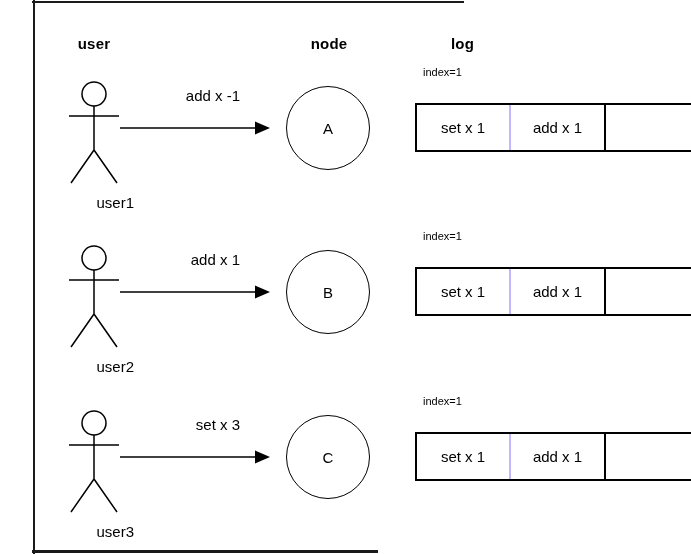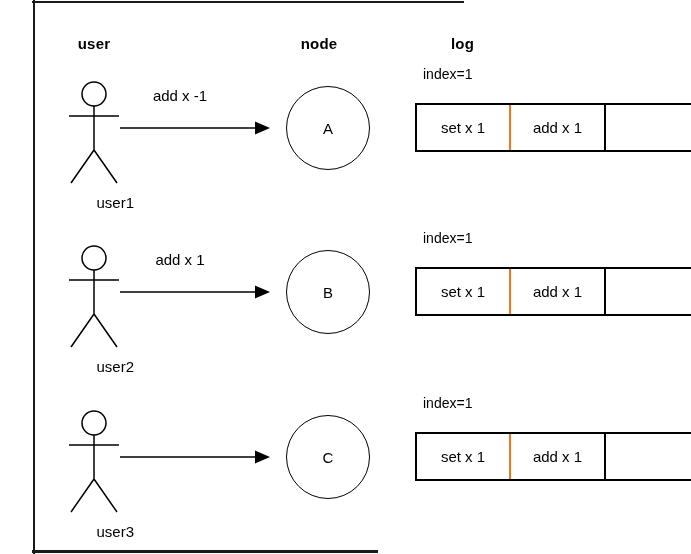--- a/index.html
+++ b/index.html
@@ -21,64 +21,64 @@
   .col-header {
     position: absolute;
     top: 35px;
     font-size: 15px;
     font-weight: bold;
     text-align: center;
     width: 80px;
     letter-spacing: 0.2px;
   }
   .col-header.user { left: 22px; }
-  .col-header.node { left: 247px; }
+  .col-header.node { left: 257px; }
   .col-header.log  { left: 382px; text-align: right; width: 60px; }
 
   .row { position: absolute; left: 0; width: 691px; height: 170px; }
   .row.r0 { top: 64px; }
   .row.r1 { top: 228px; }
   .row.r2 { top: 393px; }
 
   .actor { position: absolute; left: 34px; top: 16px; }
   .user-label {
     position: absolute; left: 22px; top: 130px; width: 80px;
     text-align: right; font-size: 15px;
   }
   .message-label {
     position: absolute; left: 88px; top: 23px; width: 120px;
-    text-align: center; font-size: 15px;
+    text-align: right; font-size: 15px;
   }
   .arrow { position: absolute; left: 88px; top: 56px; }
 
   .node-circle {
     position: absolute; left: 254px; top: 22px;
     width: 84px; height: 84px;
     border: 1.5px solid #000000; border-radius: 50%;
     display: flex; align-items: center; justify-content: center;
     font-size: 15px; box-sizing: border-box;
   }
 
   .log-index {
     position: absolute; left: 391px; top: 2px;
-    font-size: 14px;
+    font-size: 11px;
   }
   .log-table {
     position: absolute; left: 383px; top: 39px;
     width: 282px; height: 49px;
     border: 2px solid #000000;
     box-sizing: border-box;
     display: flex;
   }
   .log-cell {
     display: flex; align-items: center; justify-content: center;
     font-size: 15px; box-sizing: border-box;
     height: 100%;
   }
-  .log-cell.c0 { width: 94px; border-right: 2px solid #f97316; }
+  .log-cell.c0 { width: 94px; border-right: 2px solid #c4b5fd; }
   .log-cell.c1 { width: 95px; border-right: 2px solid #000000; }
   .log-cell.c2 { flex: 1; }
 
   svg .stroke { stroke: #000000; stroke-width: 1.5; fill: none; }
 </style>
 </head>
 <body>
 
 <div class="canvas">
 
@@ -133,20 +133,21 @@
       <div class="log-cell c2"></div>
     </div>
   </div>
 
   <div class="row r2">
     <svg class="actor" width="56" height="114">
       <circle class="stroke" cx="28" cy="14" r="12"></circle>
       <path class="stroke" d="M28,26 L28,70 M3,36 L53,36 M28,70 L5,103 M28,70 L51,103"></path>
     </svg>
     <div class="user-label">user3</div>
+    <div class="message-label">set x 3</div>
     <svg class="arrow" width="150" height="16">
       <line class="stroke" x1="0" y1="8" x2="136" y2="8"></line>
       <path d="M150,8 L135,1.5 L135,14.5 Z" fill="#000000"></path>
     </svg>
     <div class="node-circle">
       <span>C</span>
     </div>
     <div class="log-index">index=1</div>
     <div class="log-table">
       <div class="log-cell c0">set x 1</div>

